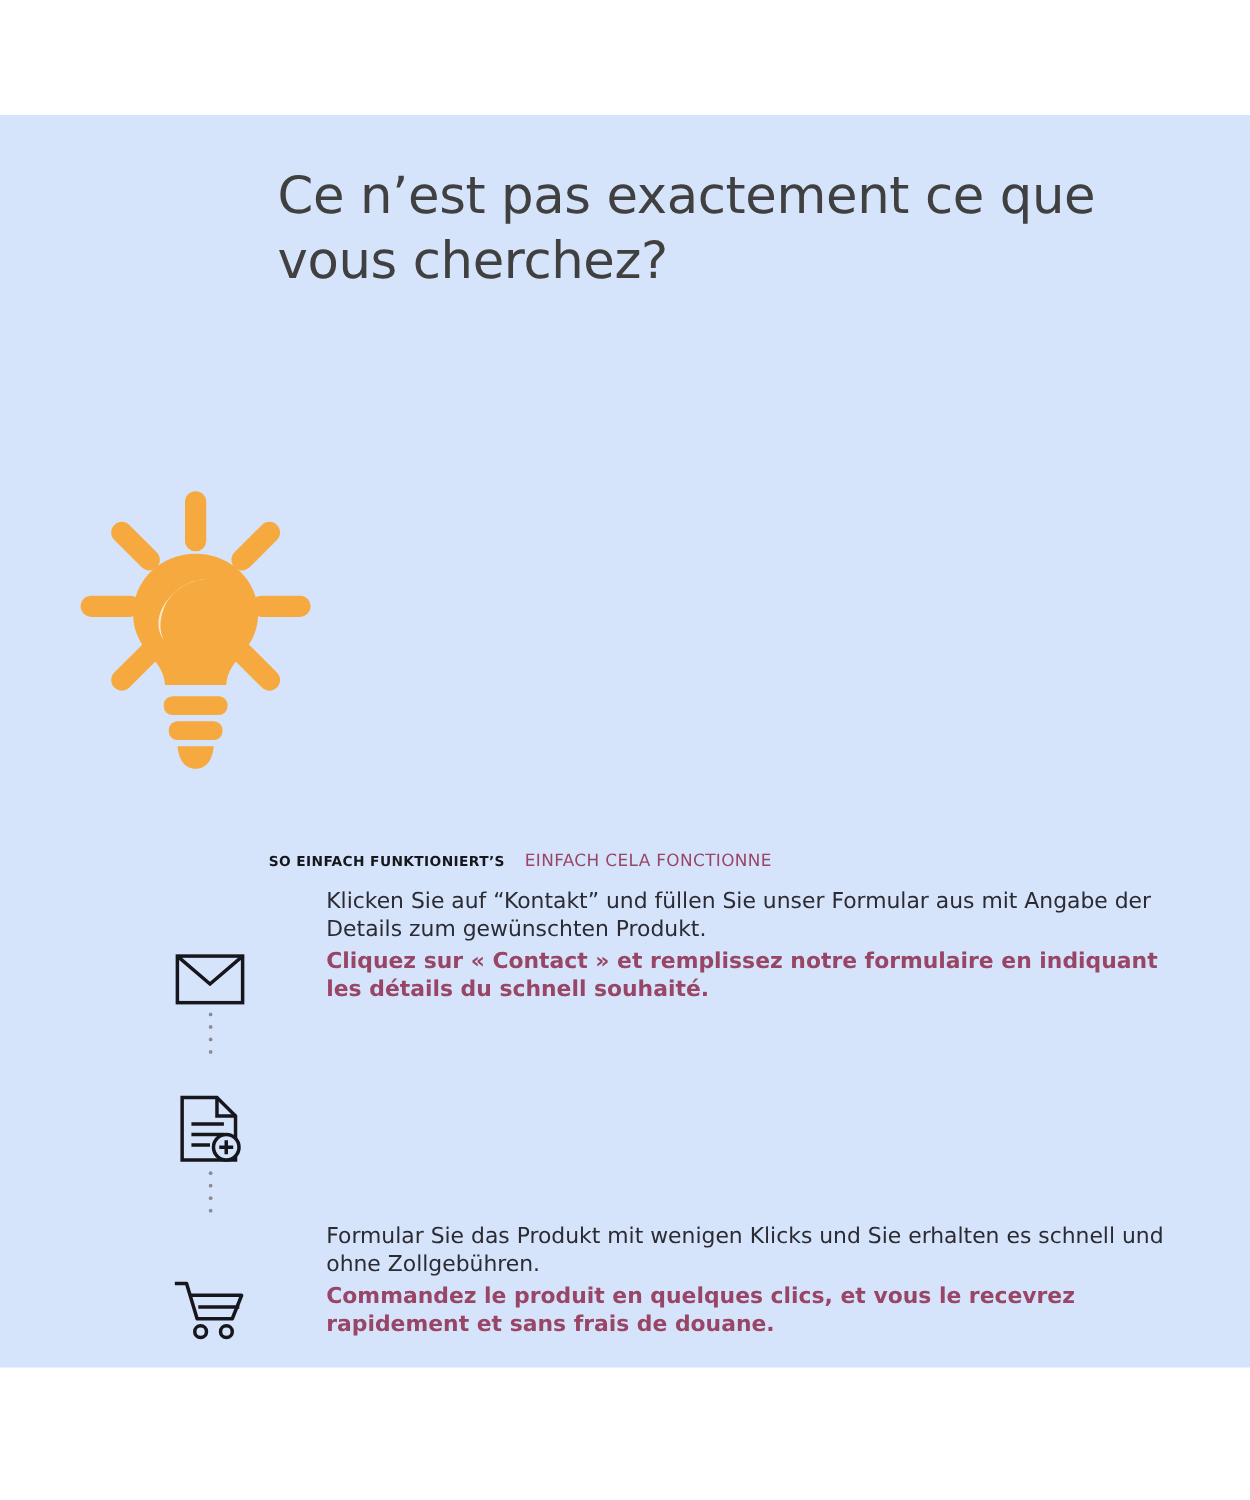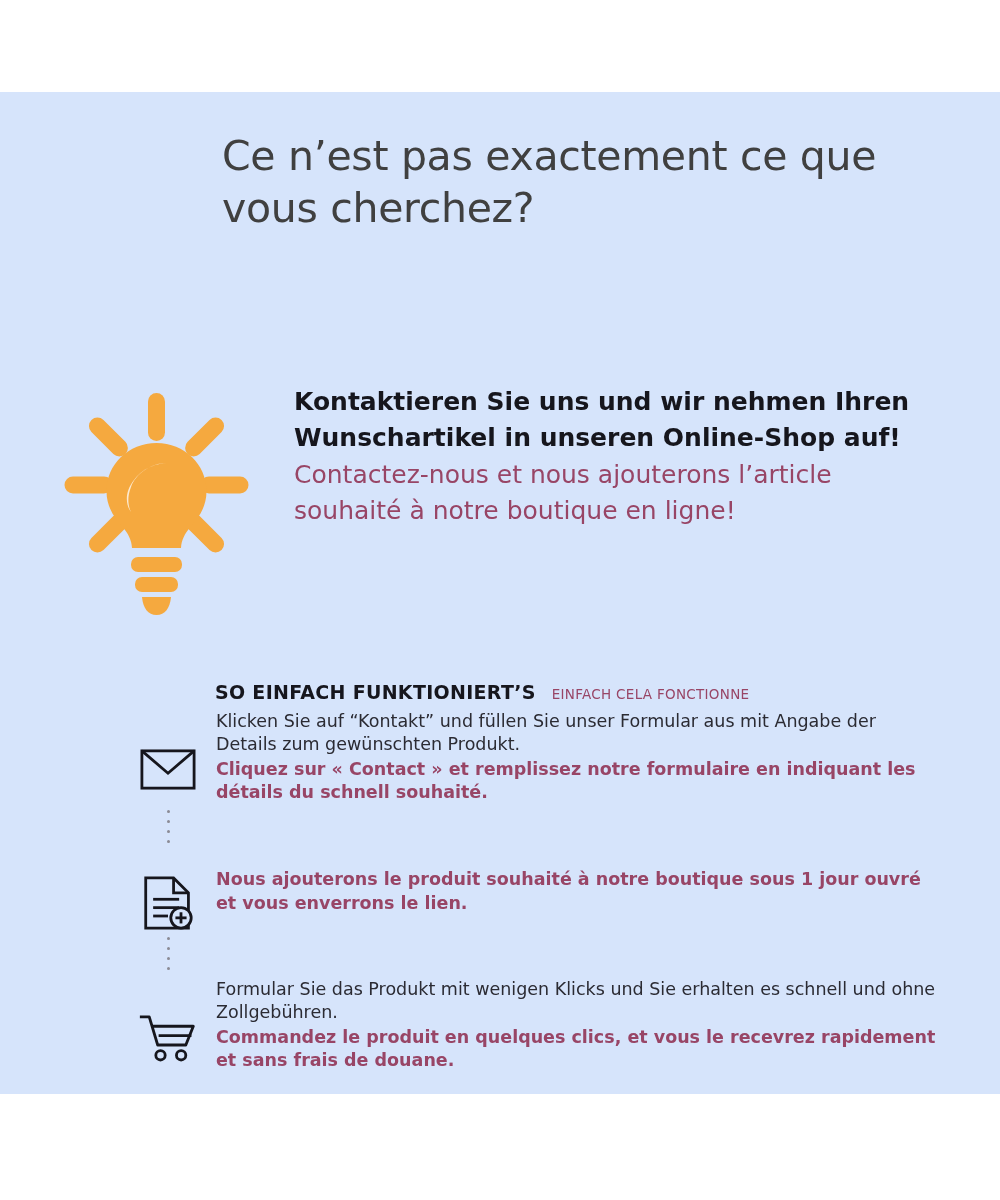--- a/index.html
+++ b/index.html
@@ -80,42 +80,43 @@
   
   .steps-head {
     position: absolute;
     left: 215px;
     top: 681px;
     display: flex;
     align-items: baseline;
     gap: 16px;
   }
   .steps-head .de {
-    font-size: 19px;
+    font-size: 11px;
     font-weight: bold;
     color: #16161d;
     letter-spacing: 0.3px;
   }
   .steps-head .fr {
     font-size: 13.5px;
     font-weight: normal;
     color: #984566;
     letter-spacing: 0.3px;
   }
   
   .steps {
     position: absolute;
     left: 120px;
     top: 708px;
     width: 820px;
   }
   .step {
     position: relative;
     display: flex;
-    align-items: center;
+    align-items: flex-end;
+    gap: 45px;
   }
   .step-icon {
     width: 96px;
     flex: 0 0 96px;
     display: flex;
     justify-content: center;
     padding-top: 26px;
   }
   .step-text {
     flex: 1 1 auto;
@@ -179,24 +180,20 @@
 
         <path d="M96 95c8-11 21-17 33-17-18 1-31 11-36 24-4 10-3 19 0 25-6-8-6-21 3-32z" fill="#ffffff" opacity="0.75"></path>
 
         <rect x="93" y="172" width="51" height="15" rx="7"></rect>
         <rect x="97" y="192" width="43" height="15" rx="7"></rect>
         <path d="M104 212h29c-1 11-6 18-14.5 18S105 223 104 212z"></path>
       </g>
     </svg>
   </div>
 
-  <div class="subblock">
-    <div class="de">Kontaktieren Sie uns und wir nehmen Ihren Wunschartikel in unseren Online-Shop auf!</div>
-    <div class="fr">Contactez-nous et nous ajouterons l’article souhaité à notre boutique en ligne!</div>
-  </div>
 
   <div class="steps-head">
     <span class="de">SO EINFACH FUNKTIONIERT’S</span>
     <span class="fr">EINFACH CELA FONCTIONNE</span>
   </div>
 
   <div class="steps">
 
     <div class="step">
       <div class="step-icon">
@@ -227,21 +224,20 @@
           <path d="M34 3 v16 h16" fill="none" stroke="#16161d" stroke-width="3"></path>
           <line x1="12" y1="26" x2="40" y2="26" stroke="#16161d" stroke-width="3"></line>
           <line x1="12" y1="35" x2="40" y2="35" stroke="#16161d" stroke-width="3"></line>
           <line x1="12" y1="44" x2="28" y2="44" stroke="#16161d" stroke-width="3"></line>
           <circle cx="42" cy="46" r="11" fill="#d6e4fb" stroke="#16161d" stroke-width="3"></circle>
           <line x1="42" y1="40" x2="42" y2="52" stroke="#16161d" stroke-width="3"></line>
           <line x1="36" y1="46" x2="48" y2="46" stroke="#16161d" stroke-width="3"></line>
         </svg>
       </div>
       <div class="step-text">
-        <div class="fr">Nous ajouterons le produit souhaité à notre boutique sous 1 jour ouvré et vous enverrons le lien.</div>
       </div>
     </div>
 
     <div class="dots-row">
       <div class="dots">
         <span></span>
           <span></span>
           <span></span>
           <span></span>
       </div>

